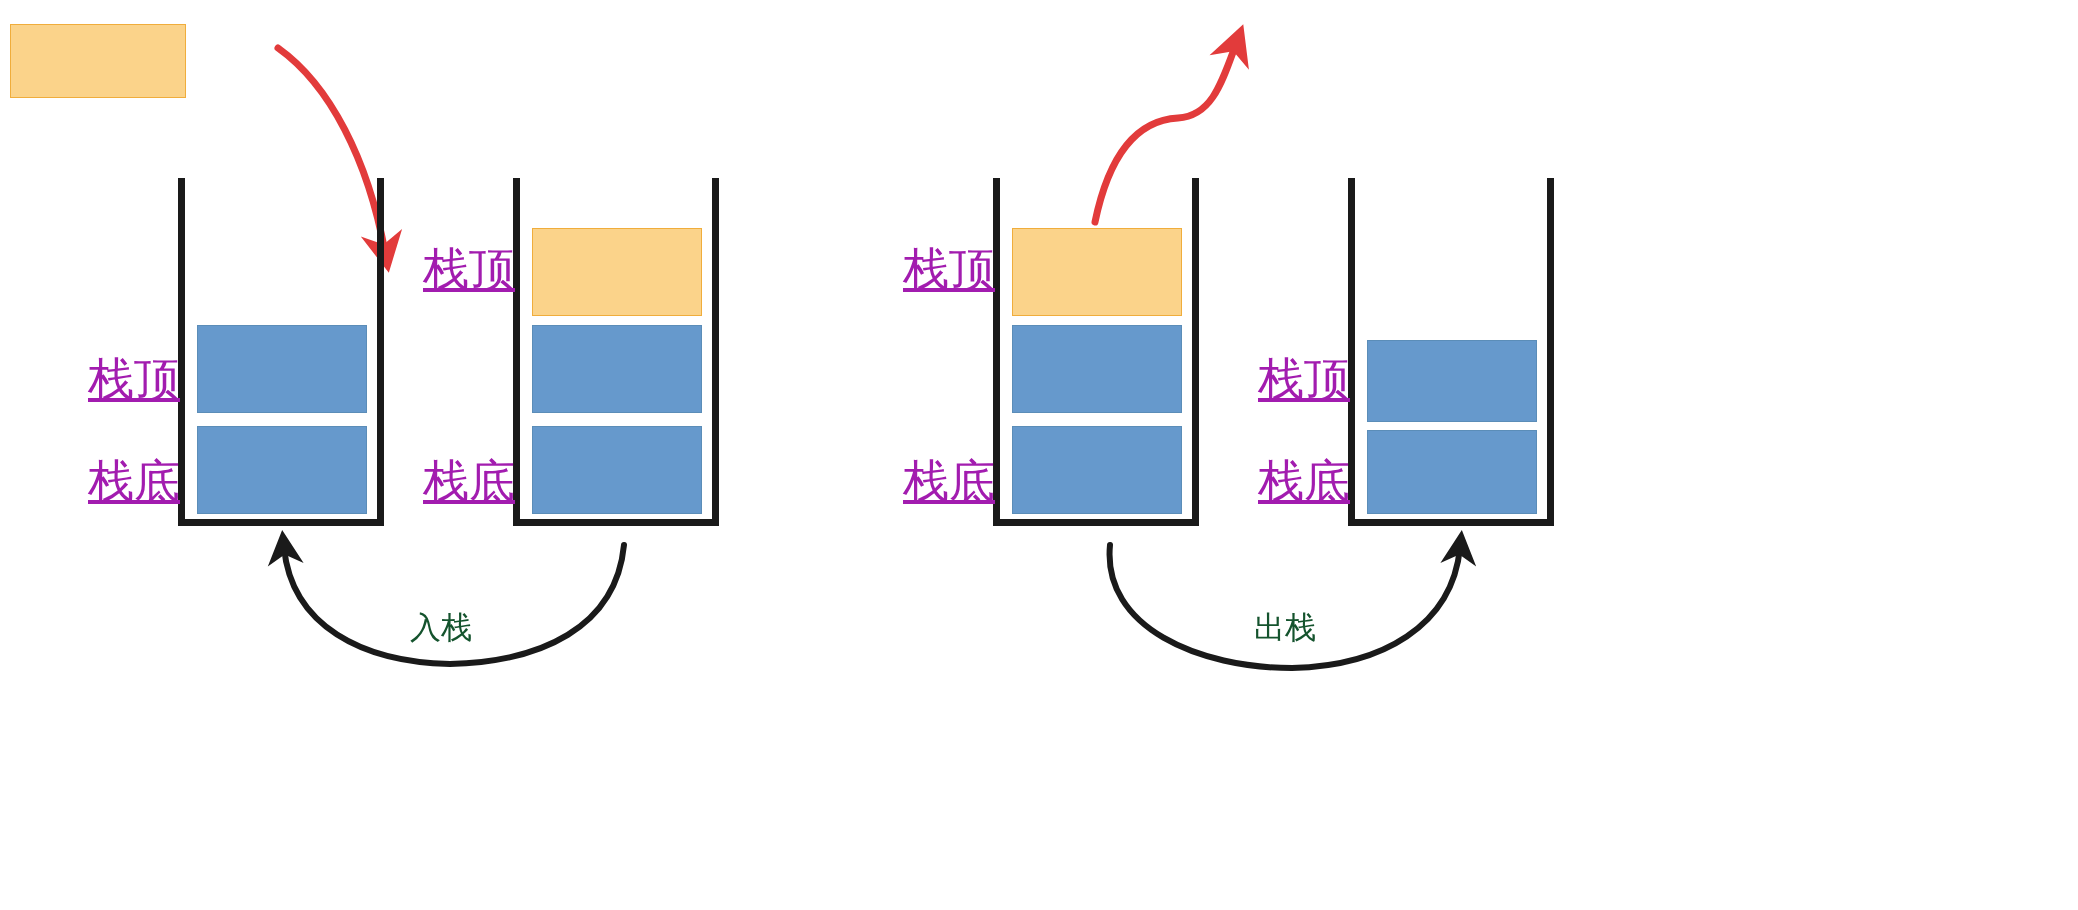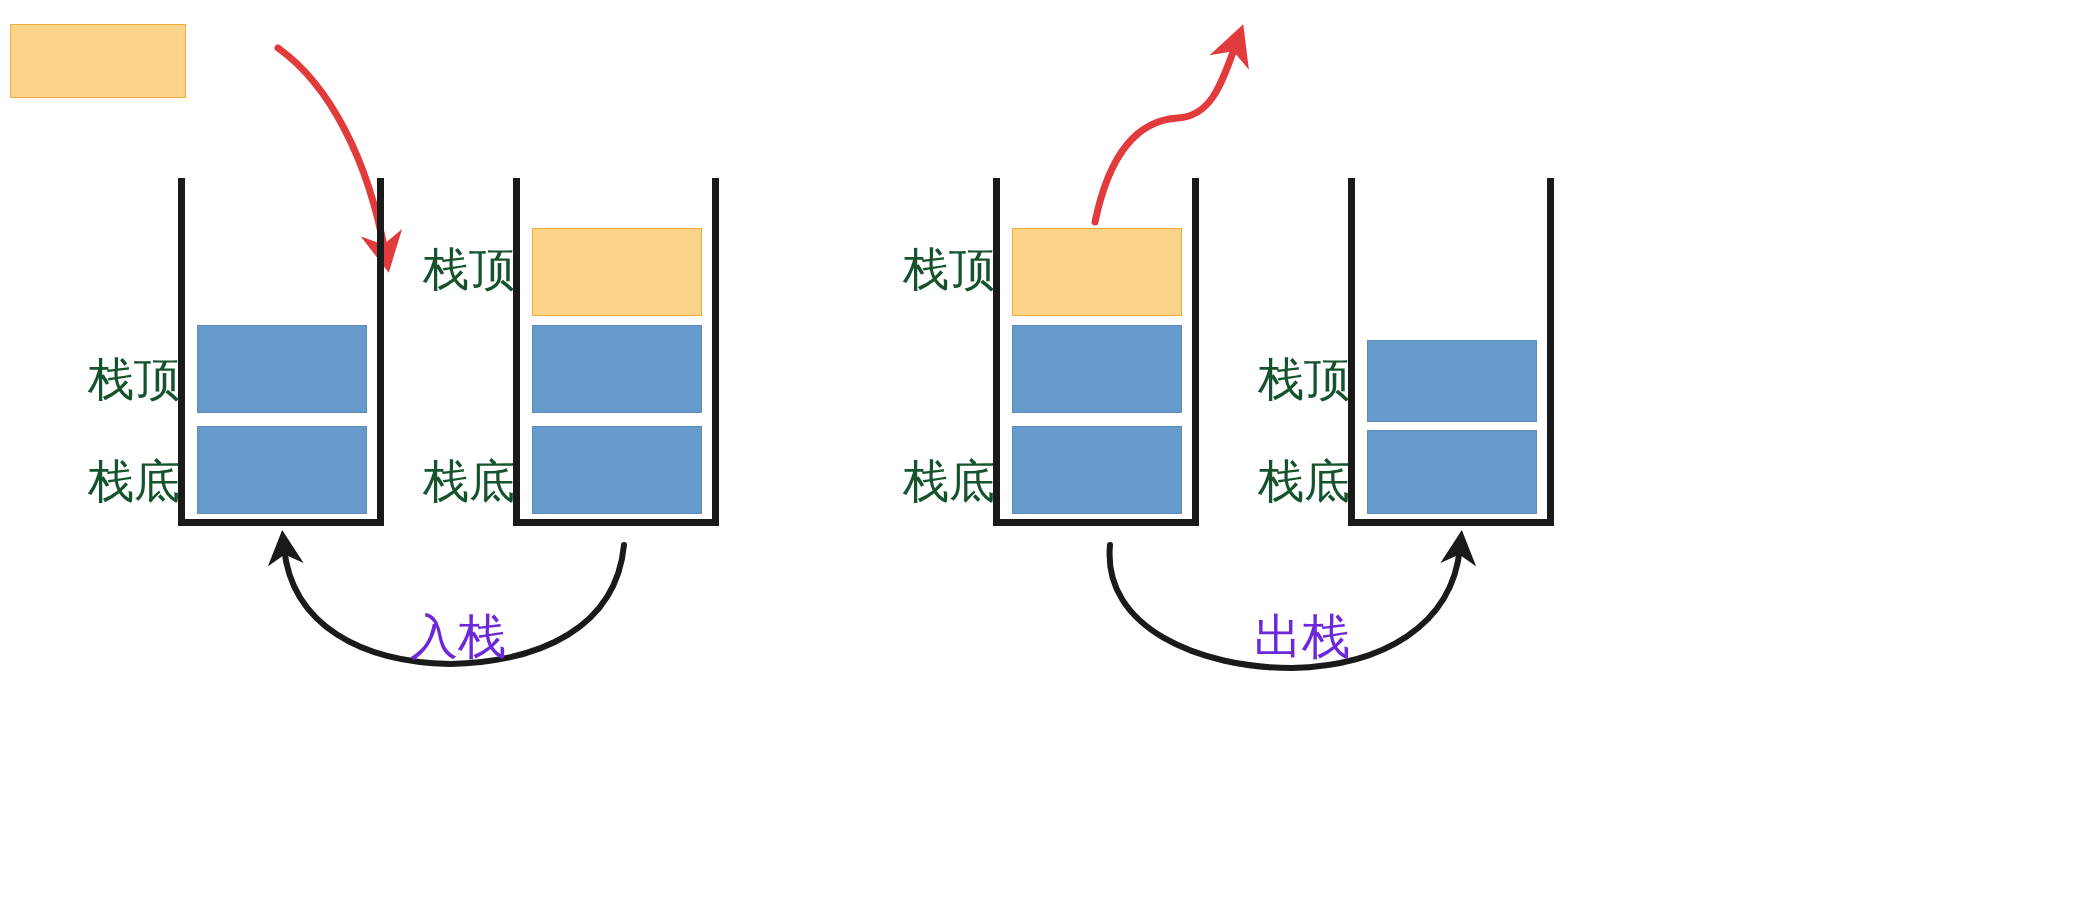--- a/index.html
+++ b/index.html
@@ -14,23 +14,23 @@
          border-right:7px solid #1a1a1a;
          border-bottom:7px solid #1a1a1a;
          background:transparent;}
 
   
   .blk{position:absolute;box-sizing:border-box;}
   .blk-blue{background:#6699cc;border:1.5px solid #5b8db8;}
   .blk-orange{background:#fbd38a;border:1.5px solid #f0ad3c;}
 
   
-  .lbl{position:absolute;color:#14532d;font-size:46px;line-height:1;
-       white-space:nowrap;font-family:"DejaVu Sans","Liberation Sans",sans-serif;}
-  .lbl-op{position:absolute;color:#6d28d9;font-size:48px;line-height:1;white-space:nowrap;
+  .lbl{position:absolute;color:#a21caf;font-size:46px;line-height:1;
+       white-space:nowrap;font-family:"DejaVu Sans","Liberation Sans",sans-serif;text-decoration:underline;}
+  .lbl-op{position:absolute;color:#14532d;font-size:31px;line-height:1;white-space:nowrap;
           font-family:"DejaVu Sans","Liberation Sans",sans-serif;}
 
   
   .arrows{position:absolute;left:0;top:0;width:2078px;height:910px;pointer-events:none;}
 </style>
 </head>
 <body>
 
 <div class="canvas">
 

